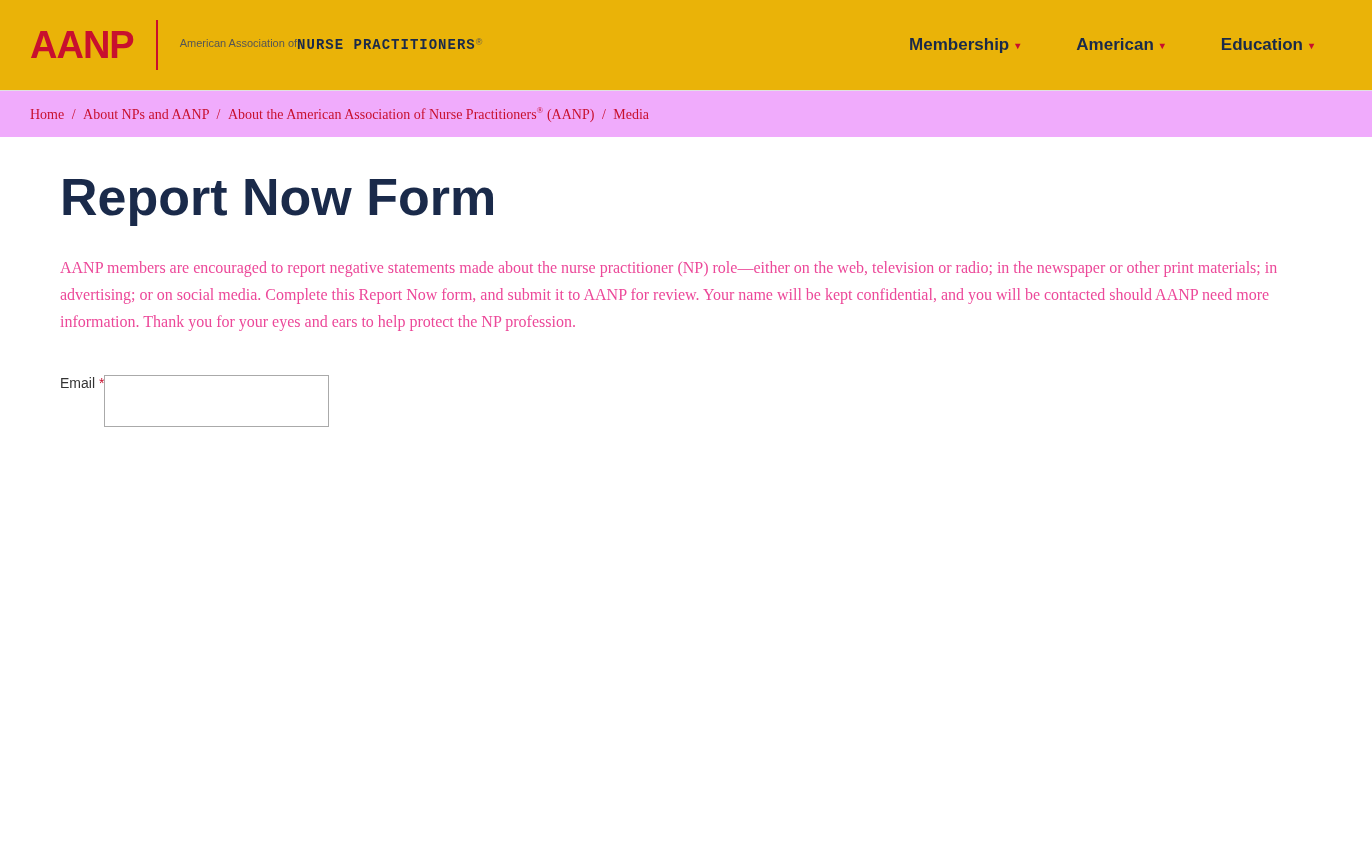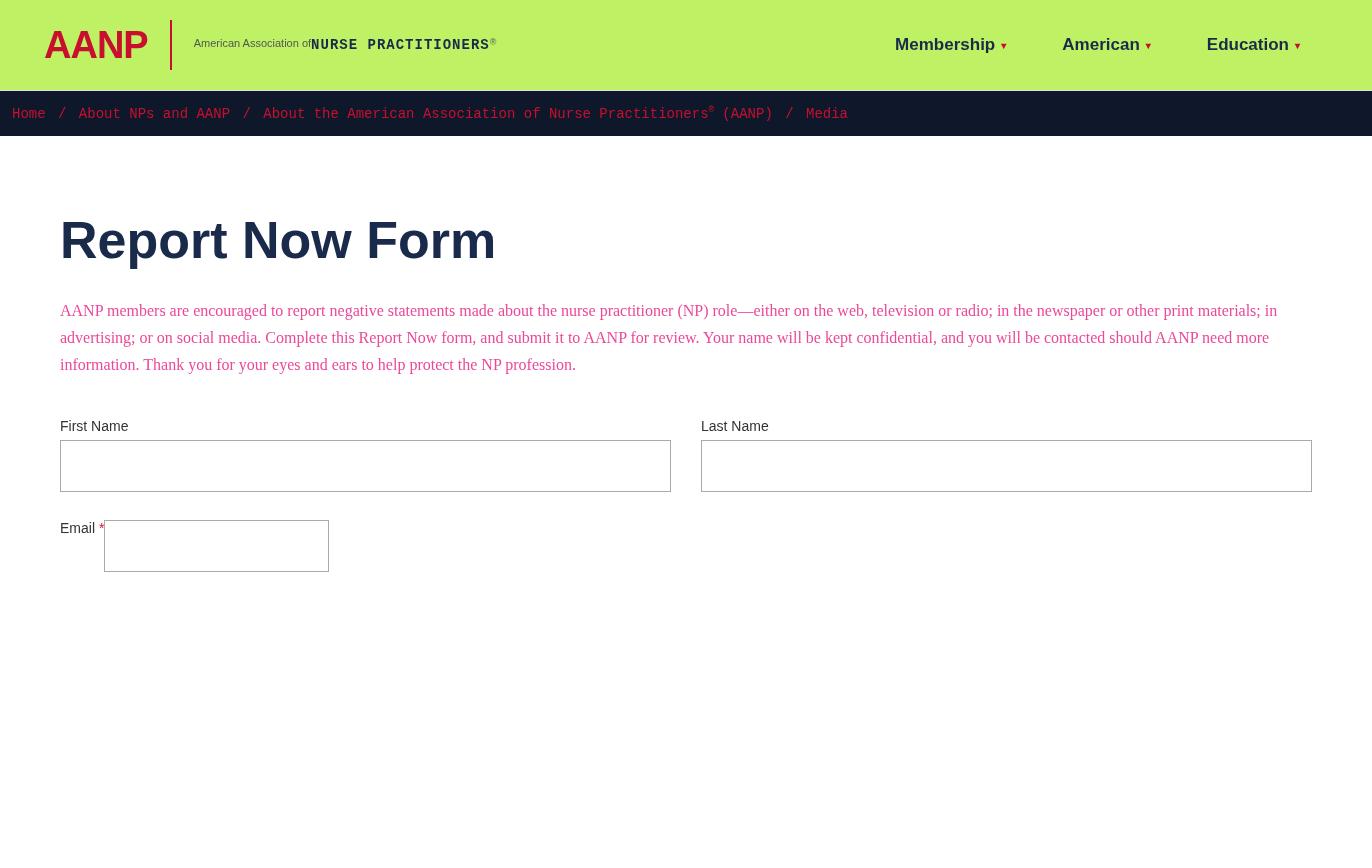--- a/index.html
+++ b/index.html
@@ -2,23 +2,23 @@
 <html><head>
   <meta charset="utf-8">
   <style>
     * { box-sizing: border-box; margin: 0; padding: 0; }
     body { font-family: 'Georgia', serif; background: #fff; color: #333; }
 
     
     .header {
       display: flex;
       align-items: center;
-      padding: 0 44px;
+      padding: 0 30px;
       height: 91px;
-      background: #bef264;
+      background: #eab308;
       border-bottom: 1px solid #e0e0e0;
     }
     .logo-area {
       display: flex;
       align-items: center;
       gap: 12px;
       flex-shrink: 0;
     }
     .logo-aanp {
       font-size: 38px;
@@ -76,44 +76,43 @@
       text-decoration: none;
       white-space: nowrap;
     }
     .nav-chevron {
       font-size: 10px;
       color: #c8102e;
     }
 
     
     .breadcrumb-bar {
-      background: #0f172a;
-      padding: 14px 12px;
-      font-family: Liberation Mono, monospace;
+      background: #f0abfc;
+      padding: 14px 30px;
+      font-family: Liberation Serif, serif;
       font-size: 14px;
     }
     .breadcrumb-bar a, .breadcrumb-bar span {
       color: #c8102e;
       text-decoration: none;
       cursor: pointer;
     }
     .breadcrumb-sep {
       color: #555;
       margin: 0 4px;
     }
     sup.reg {
       font-size: 9px;
       vertical-align: super;
     }
 
     
     .main-content {
-      padding: 40px 60px;
+      padding: 32px 60px;
       max-width: 1372px;
-      margin-top: 36px;
     }
 
     .page-title {
       font-size: 52px;
       font-weight: 900;
       color: #1a2a4a;
       font-family: Arial, sans-serif;
       margin-bottom: 28px;
       line-height: 1.1;
     }
@@ -202,30 +201,20 @@
   <a>Media</a>
 </nav>
 
 <main class="main-content">
 
   <h1 class="page-title">Report Now Form</h1>
 
   <p class="intro-text">AANP members are encouraged to report negative statements made about the nurse practitioner (NP) role—either on the web, television or radio; in the newspaper or other print materials; in advertising; or on social media. Complete this Report Now form, and submit it to AANP for review. Your name will be kept confidential, and you will be contacted should AANP need more information. Thank you for your eyes and ears to help protect the NP profession.</p>
 
   <form>
-    <div class="form-row">
-      <div class="form-group">
-        <label class="form-label">First Name</label>
-        <input class="form-input" type="text" placeholder="" style="">
-      </div>
-      <div class="form-group">
-        <label class="form-label">Last Name</label>
-        <input class="form-input" type="text" placeholder="" style="">
-      </div>
-    </div>
 
     <div class="form-group-full">
       <label class="form-label">
         <span>Email</span><span class="required">*</span>
       </label>
       <input class="form-input" type="email" placeholder="" style="">
     </div>
   </form>
 
 </main>

